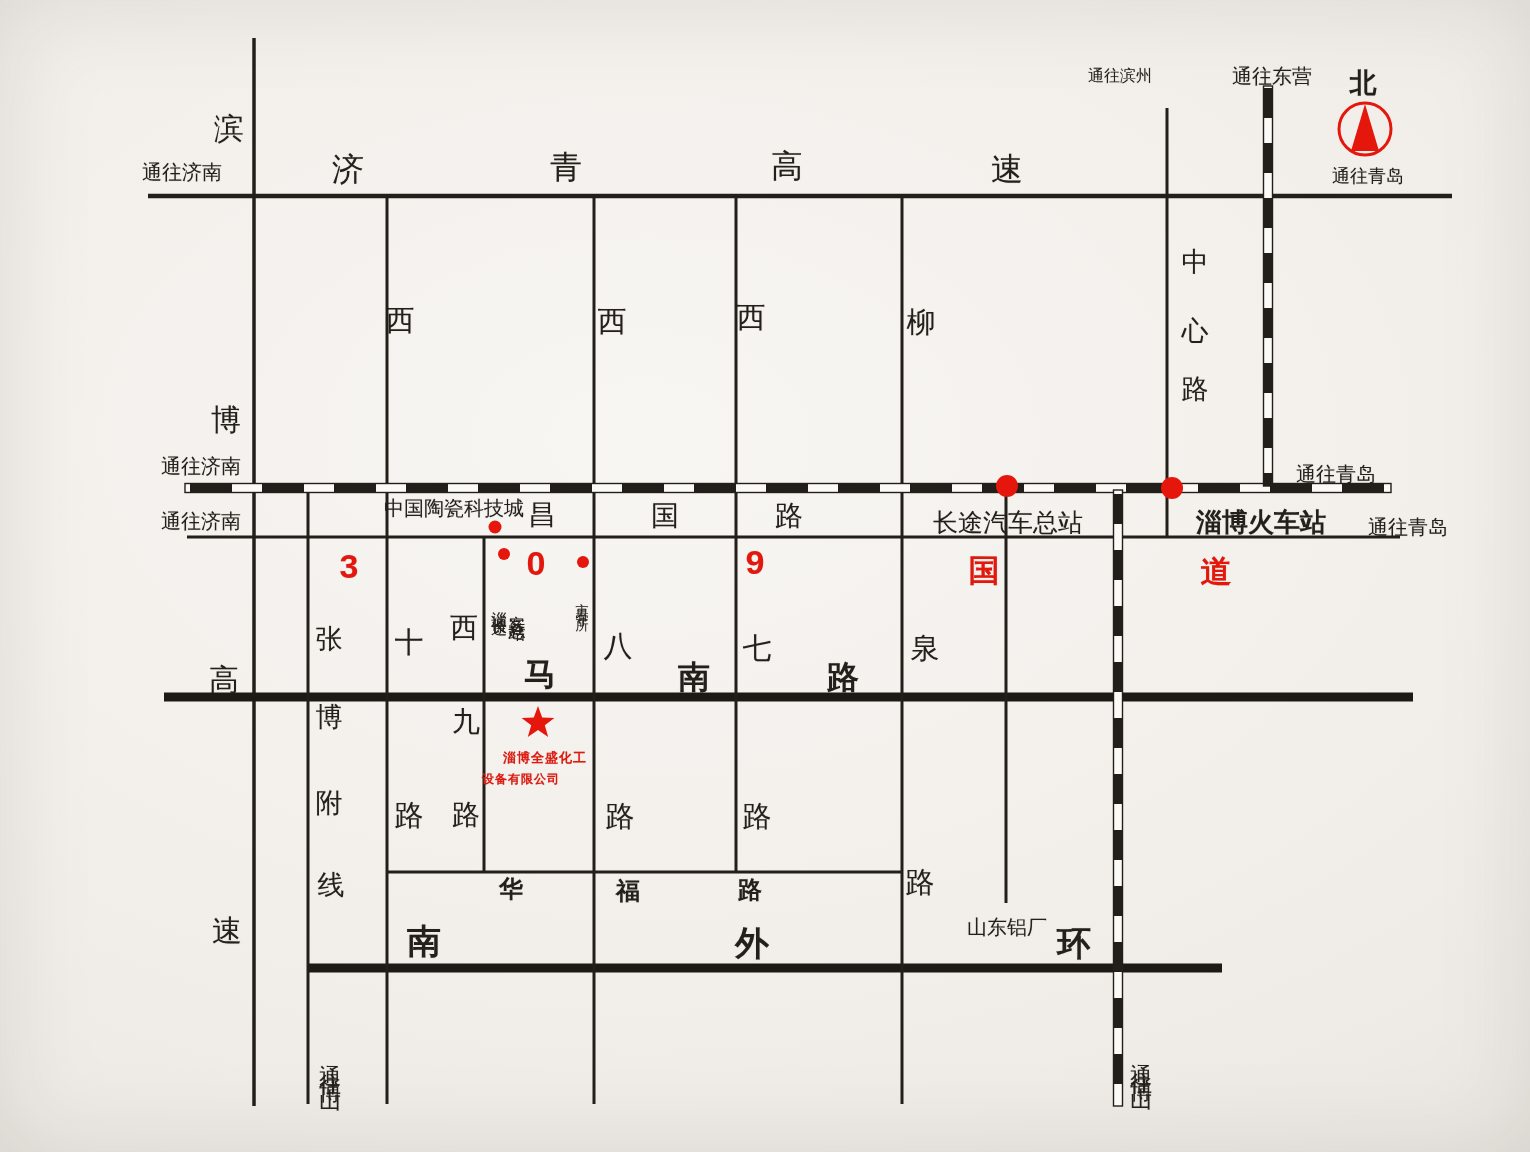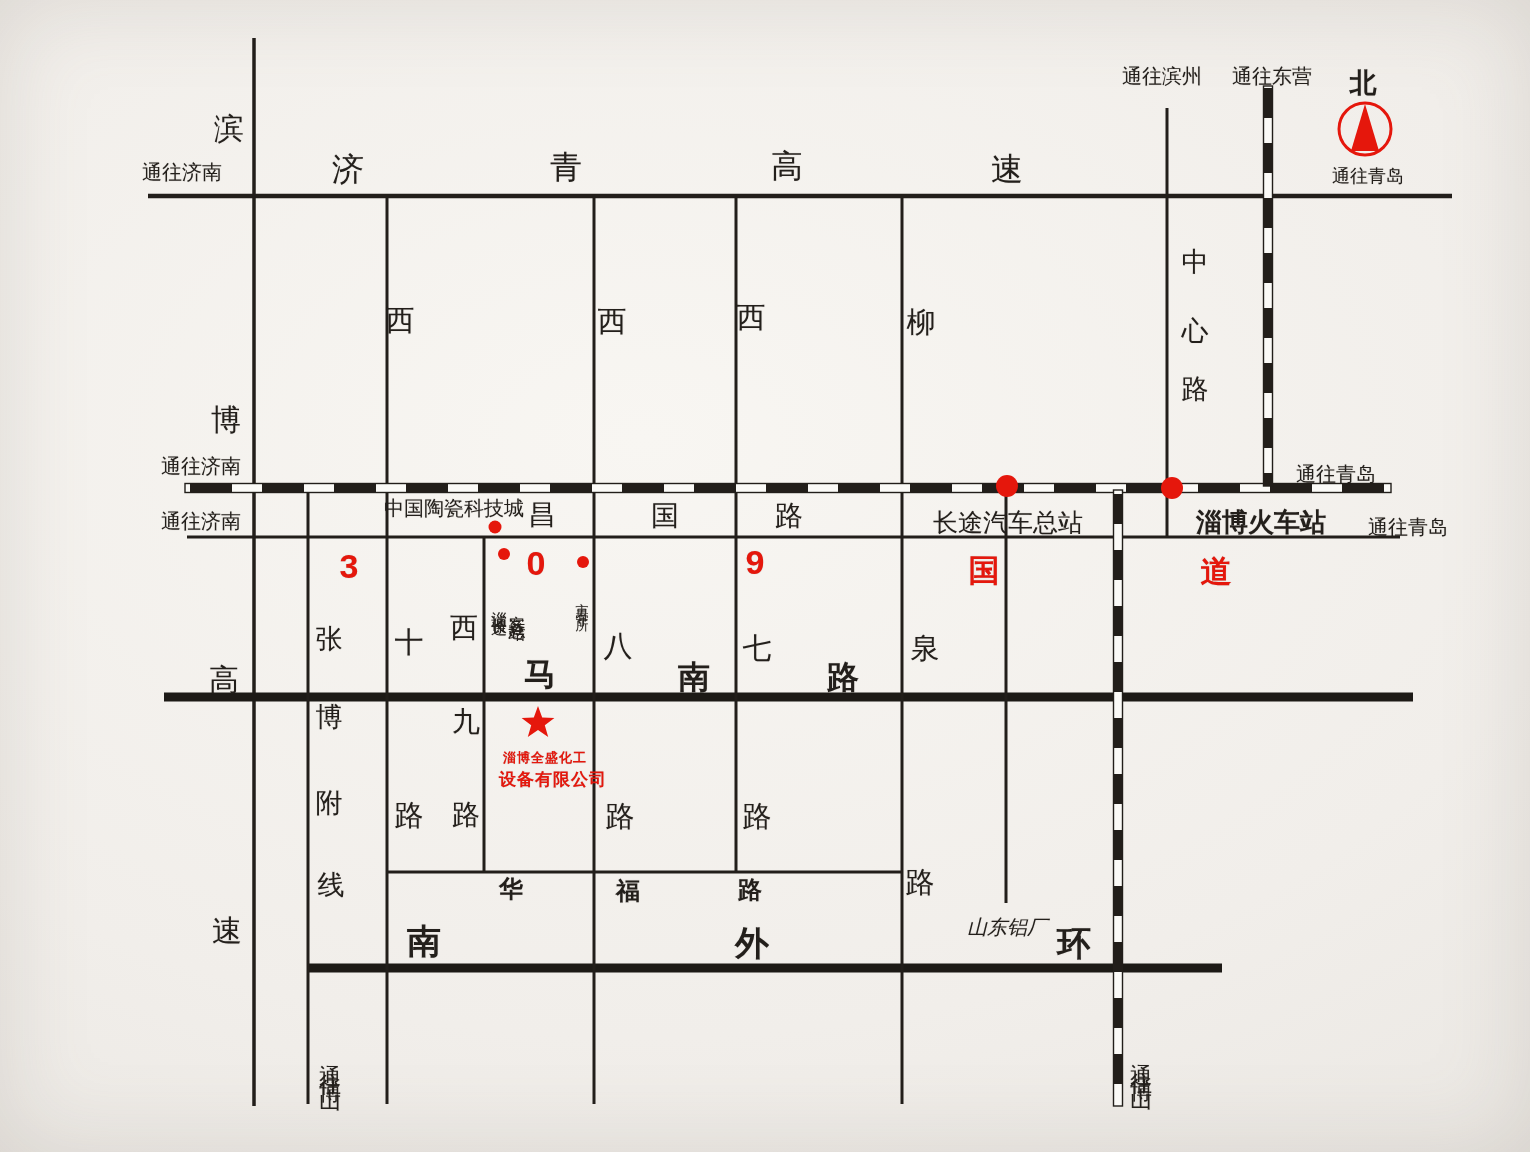--- a/index.html
+++ b/index.html
@@ -71,21 +71,21 @@
     </g>
   </svg>
 
   <div id="labels">
       <div class="lbl" style="left: 229px; top: 129px; font-size: 30px;">滨</div>
       <div class="lbl" style="left: 182px; top: 172px; font-size: 20px;">通往济南</div>
       <div class="lbl" style="left: 348px; top: 169px; font-size: 32px;">济</div>
       <div class="lbl" style="left: 566px; top: 167px; font-size: 32px;">青</div>
       <div class="lbl" style="left: 787px; top: 166px; font-size: 32px;">高</div>
       <div class="lbl" style="left: 1007px; top: 169px; font-size: 32px;">速</div>
-      <div class="lbl" style="left: 1162px; top: 76px; font-size: 20px;">通往滨州</div>
+      <div class="lbl" style="left: 1120px; top: 76px; font-size: 16px;">通往滨州</div>
       <div class="lbl" style="left: 1272px; top: 76px; font-size: 20px;">通往东营</div>
       <div class="lbl b" style="left: 1363px; top: 83px; font-size: 27px;">北</div>
       <div class="lbl" style="left: 1368px; top: 176px; font-size: 18px;">通往青岛</div>
       <div class="lbl" style="left: 1195px; top: 262px; font-size: 27px;">中</div>
       <div class="lbl" style="left: 1195px; top: 331px; font-size: 27px;">心</div>
       <div class="lbl" style="left: 1195px; top: 389px; font-size: 27px;">路</div>
       <div class="lbl" style="left: 400px; top: 320px; font-size: 29px;">西</div>
       <div class="lbl" style="left: 612px; top: 321px; font-size: 29px;">西</div>
       <div class="lbl" style="left: 751px; top: 317px; font-size: 29px;">西</div>
       <div class="lbl" style="left: 921px; top: 322px; font-size: 29px;">柳</div>
@@ -119,27 +119,27 @@
       <div class="lbl" style="left: 618px; top: 646px; font-size: 29px;">八</div>
       <div class="lbl" style="left: 620px; top: 816px; font-size: 29px;">路</div>
       <div class="lbl" style="left: 757px; top: 648px; font-size: 29px;">七</div>
       <div class="lbl" style="left: 757px; top: 816px; font-size: 29px;">路</div>
       <div class="lbl" style="left: 925px; top: 648px; font-size: 29px;">泉</div>
       <div class="lbl" style="left: 920px; top: 882px; font-size: 29px;">路</div>
       <div class="lbl b" style="left: 540px; top: 674px; font-size: 32px;">马</div>
       <div class="lbl b" style="left: 694px; top: 677px; font-size: 32px;">南</div>
       <div class="lbl b" style="left: 843px; top: 677px; font-size: 32px;">路</div>
       <div class="lbl b" style="left: 545px; top: 757px; font-size: 13px; letter-spacing: 1px; color: rgb(229, 23, 12);">淄博全盛化工</div>
-      <div class="lbl b" style="left: 553px; top: 779px; font-size: 17px; letter-spacing: 1px; color: rgb(229, 23, 12); font-family: Liberation Serif, serif;">设备有限公司</div>
+      <div class="lbl b" style="left: 521px; top: 779px; font-size: 12px; letter-spacing: 1px; color: rgb(229, 23, 12); font-family: Liberation Serif, serif;">设备有限公司</div>
       <div class="lbl" style="left: 226px; top: 420px; font-size: 30px;">博</div>
       <div class="lbl" style="left: 224px; top: 680px; font-size: 30px;">高</div>
       <div class="lbl" style="left: 227px; top: 931px; font-size: 30px;">速</div>
       <div class="lbl b" style="left: 511px; top: 889px; font-size: 24px;">华</div>
       <div class="lbl b" style="left: 628px; top: 891px; font-size: 24px;">福</div>
       <div class="lbl b" style="left: 750px; top: 890px; font-size: 24px;">路</div>
       <div class="lbl b" style="left: 424px; top: 941px; font-size: 34px;">南</div>
       <div class="lbl b" style="left: 752px; top: 943px; font-size: 34px;">外</div>
       <div class="lbl b" style="left: 1074px; top: 943px; font-size: 34px;">环</div>
-      <div class="lbl" style="left: 1007px; top: 927px; font-size: 20px; font-style: italic;">山东铝厂</div>
+      <div class="lbl" style="left: 1007px; top: 927px; font-size: 20px;">山东铝厂</div>
       <div class="lbl v" style="left: 330px; top: 1063px; font-size: 22px; letter-spacing: 8px;">通往博山</div>
       <div class="lbl v" style="left: 1141px; top: 1062px; font-size: 22px; letter-spacing: 8px;">通往博山</div>
     </div>
 </div>
 
 </body></html>

